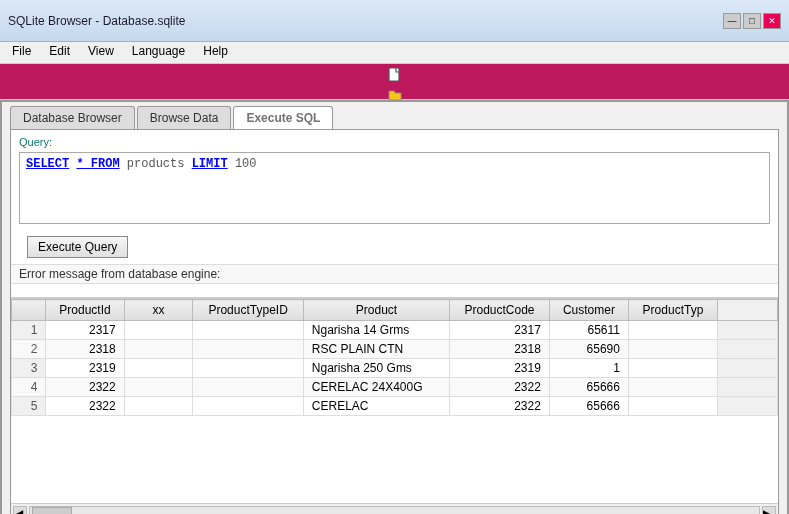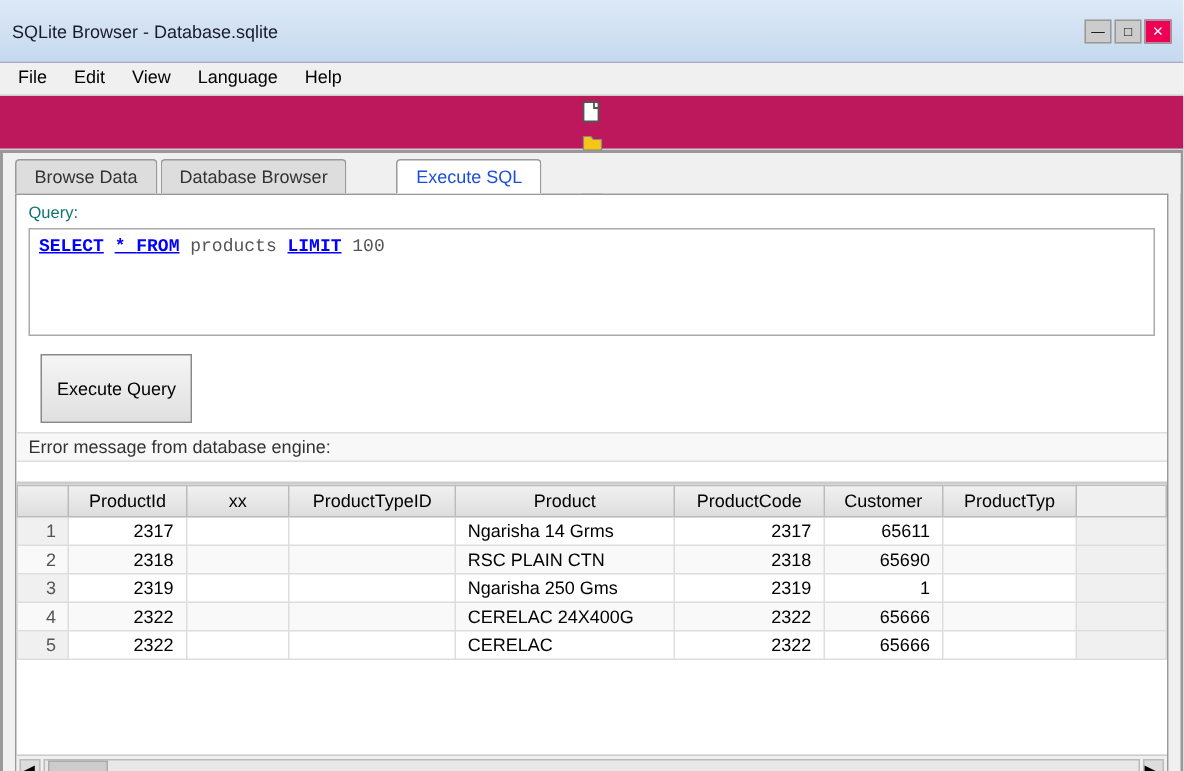--- a/index.html
+++ b/index.html
@@ -113,25 +113,24 @@
       border: 1px solid #999;
       border-bottom: none;
       background: #ddd;
       cursor: pointer;
       font-size: 12px;
       color: #333;
       border-radius: 3px 3px 0 0;
     }
     .tab.active {
       background: #fff;
-      color: #1d4ed8;
-      font-weight: 400;
+      color: #737373;
+      font-weight: 700;
       position: relative;
       z-index: 1;
-      margin-left: 31px;
     }
     .tab-content {
       flex: 1;
       background: #fff;
       border: 1px solid #999;
       margin: 0 8px 8px 8px;
       display: flex;
       flex-direction: column;
       overflow: hidden;
     }
@@ -154,21 +153,21 @@
       font-family: 'Courier New', monospace;
       font-size: 12px;
       resize: none;
       overflow-y: auto;
     }
     .sql-keyword { color: #00f; font-weight: bold; text-decoration: underline; }
     .sql-table { color: #555; }
 
     .execute-btn {
       margin: 4px 8px;
-      padding: 15px 10px;
+      padding: 3px 10px;
       font-size: 12px;
       border: 1px solid #888;
       background: linear-gradient(to bottom, #f5f5f5, #e0e0e0);
       cursor: pointer;
       display: inline-block;
     }
 
     .error-msg-label {
       font-size: 12px;
       color: #333;
@@ -313,24 +312,24 @@
         <rect x="1" y="1" width="20" height="16" rx="2" fill="#fff" stroke="#888" stroke-width="1"></rect>
         <text x="3" y="13" font-size="9" font-family="monospace" fill="#333">SQL</text>
       </svg>
   </button>
 </div>
 
 <div class="window-frame">
 
   <div class="tab-bar">
     <div class="tab">
+      <span>Database Browser</span>
+    </div>
+    <div class="tab">
       <span>Browse Data</span>
-    </div>
-    <div class="tab">
-      <span>Database Browser</span>
     </div>
     <div class="tab active">
       <span>Execute SQL</span>
     </div>
   </div>
 
   <div class="tab-content">
 
     <div class="query-section">
       <div class="query-label">Query:</div>

